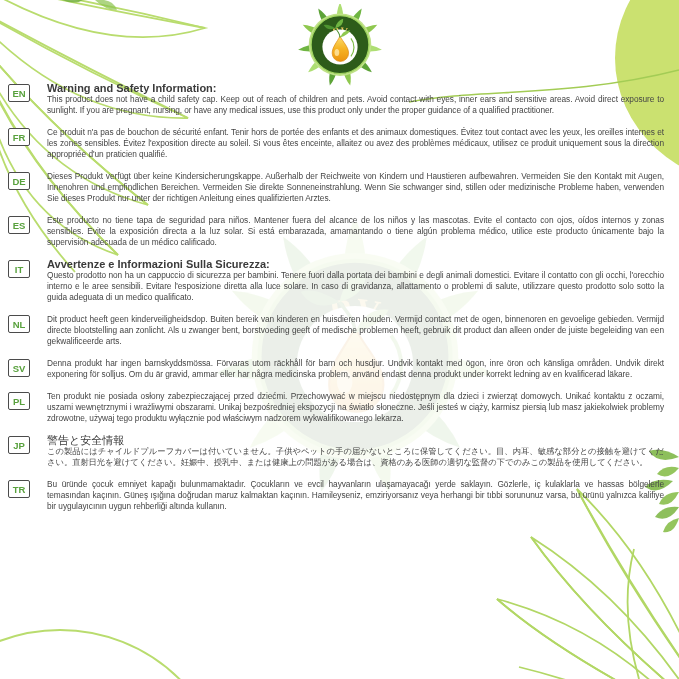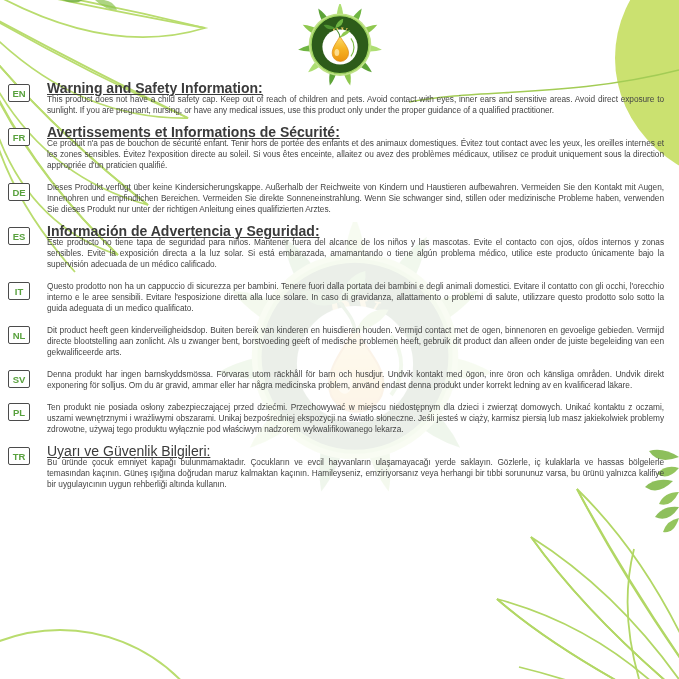--- a/index.html
+++ b/index.html
@@ -12,21 +12,21 @@
   .watermark{position:absolute;left:200px;top:222px;width:310px;height:284px;opacity:0.09;z-index:0;filter:blur(0.4px);}
   .sections{position:absolute;left:8px;top:83px;width:656px;z-index:2;}
   .section{display:flex;gap:17px;margin-bottom:11px;}
   .badge{
     flex:none;width:20px;height:16px;margin-top:1px;background:#ffffff;
     border:1px solid #4b4b4b;border-radius:2px;
     color:#58a13d;font-weight:bold;font-size:9.5px;
     display:flex;align-items:center;justify-content:center;
   }
   .sec-text{flex:1;min-width:0;}
-  .sec-title{font-weight:bold;font-size:14px;line-height:11px;color:#3b3b3b;text-decoration:underline;}
+  .sec-title{font-weight:bold;font-size:11px;line-height:11px;color:#3b3b3b;}
   .sec-body{font-size:8.3px;line-height:11px;color:#454545;text-align:justify;letter-spacing:-0.05px;}
   .section:nth-child(9) .sec-title{font-weight:normal;}
 </style>
 </head>
 <body>
 
 <svg width="0" height="0" style="position:absolute" aria-hidden="true">
   <defs>
     <linearGradient id="dropGrad" x1="0" y1="0" x2="0" y2="1">
       <stop offset="0" stop-color="#fbdd6d"></stop>
@@ -134,43 +134,42 @@
     <div class="badge">EN</div>
     <div class="sec-text">
       <div class="sec-title">Warning and Safety Information:</div>
       <div class="sec-body">This product does not have a child safety cap. Keep out of reach of children and pets. Avoid contact with eyes, inner ears and sensitive areas. Avoid direct exposure to sunlight. If you are pregnant, nursing, or have any medical issues, use this product only under the proper guidance of a qualified practitioner.</div>
     </div>
   </div>
 
   <div class="section">
     <div class="badge">FR</div>
     <div class="sec-text">
-      <div class="sec-title">Avertissements et Informations de Sécurité:</div>
       <div class="sec-body">Ce produit n'a pas de bouchon de sécurité enfant. Tenir hors de portée des enfants et des animaux domestiques. Évitez tout contact avec les yeux, les oreilles internes et les zones sensibles. Évitez l'exposition directe au soleil. Si vous êtes enceinte, allaitez ou avez des problèmes médicaux, utilisez ce produit uniquement sous la direction appropriée d'un praticien qualifié.</div>
     </div>
   </div>
 
   <div class="section">
     <div class="badge">DE</div>
     <div class="sec-text">
       <div class="sec-body">Dieses Produkt verfügt über keine Kindersicherungskappe. Außerhalb der Reichweite von Kindern und Haustieren aufbewahren. Vermeiden Sie den Kontakt mit Augen, Innenohren und empfindlichen Bereichen. Vermeiden Sie direkte Sonneneinstrahlung. Wenn Sie schwanger sind, stillen oder medizinische Probleme haben, verwenden Sie dieses Produkt nur unter der richtigen Anleitung eines qualifizierten Arztes.</div>
     </div>
   </div>
 
   <div class="section">
     <div class="badge">ES</div>
     <div class="sec-text">
-      <div class="sec-title">Información de Advertencia y Seguridad:</div>
       <div class="sec-body">Este producto no tiene tapa de seguridad para niños. Mantener fuera del alcance de los niños y las mascotas. Evite el contacto con ojos, oídos internos y zonas sensibles. Evite la exposición directa a la luz solar. Si está embarazada, amamantando o tiene algún problema médico, utilice este producto únicamente bajo la supervisión adecuada de un médico calificado.</div>
     </div>
   </div>
 
   <div class="section">
     <div class="badge">IT</div>
     <div class="sec-text">
+      <div class="sec-title">Avvertenze e Informazioni Sulla Sicurezza:</div>
       <div class="sec-body">Questo prodotto non ha un cappuccio di sicurezza per bambini. Tenere fuori dalla portata dei bambini e degli animali domestici. Evitare il contatto con gli occhi, l'orecchio interno e le aree sensibili. Evitare l'esposizione diretta alla luce solare. In caso di gravidanza, allattamento o problemi di salute, utilizzare questo prodotto solo sotto la guida adeguata di un medico qualificato.</div>
     </div>
   </div>
 
   <div class="section">
     <div class="badge">NL</div>
     <div class="sec-text">
       <div class="sec-body">Dit product heeft geen kinderveiligheidsdop. Buiten bereik van kinderen en huisdieren houden. Vermijd contact met de ogen, binnenoren en gevoelige gebieden. Vermijd directe blootstelling aan zonlicht. Als u zwanger bent, borstvoeding geeft of medische problemen heeft, gebruik dit product dan alleen onder de juiste begeleiding van een gekwalificeerde arts.</div>
     </div>
   </div>
@@ -182,22 +181,28 @@
     </div>
   </div>
 
   <div class="section">
     <div class="badge">PL</div>
     <div class="sec-text">
       <div class="sec-body">Ten produkt nie posiada osłony zabezpieczającej przed dziećmi. Przechowywać w miejscu niedostępnym dla dzieci i zwierząt domowych. Unikać kontaktu z oczami, uszami wewnętrznymi i wrażliwymi obszarami. Unikaj bezpośredniej ekspozycji na światło słoneczne. Jeśli jesteś w ciąży, karmisz piersią lub masz jakiekolwiek problemy zdrowotne, używaj tego produktu wyłącznie pod właściwym nadzorem wykwalifikowanego lekarza.</div>
     </div>
   </div>
 
+  <div class="section">
+    <div class="badge">JP</div>
+    <div class="sec-text">
+      <div class="sec-title">警告と安全情報</div>
+      <div class="sec-body">この製品にはチャイルドプルーフカバーは付いていません。子供やペットの手の届かないところに保管してください。目、内耳、敏感な部分との接触を避けてください。直射日光を避けてください。妊娠中、授乳中、または健康上の問題がある場合は、資格のある医師の適切な監督の下でのみこの製品を使用してください。</div>
+    </div>
+  </div>
 
   <div class="section">
     <div class="badge">TR</div>
     <div class="sec-text">
-      <div class="sec-title">Uyarı ve Güvenlik Bilgileri:</div>
       <div class="sec-body">Bu üründe çocuk emniyet kapağı bulunmamaktadır. Çocukların ve evcil hayvanların ulaşamayacağı yerde saklayın. Gözlerle, iç kulaklarla ve hassas bölgelerle temasından kaçının. Güneş ışığına doğrudan maruz kalmaktan kaçının. Hamileyseniz, emziriyorsanız veya herhangi bir tıbbi sorununuz varsa, bu ürünü yalnızca kalifiye bir uygulayıcının uygun rehberliği altında kullanın.</div>
     </div>
   </div>
 
 </div>
 
 </body></html>

